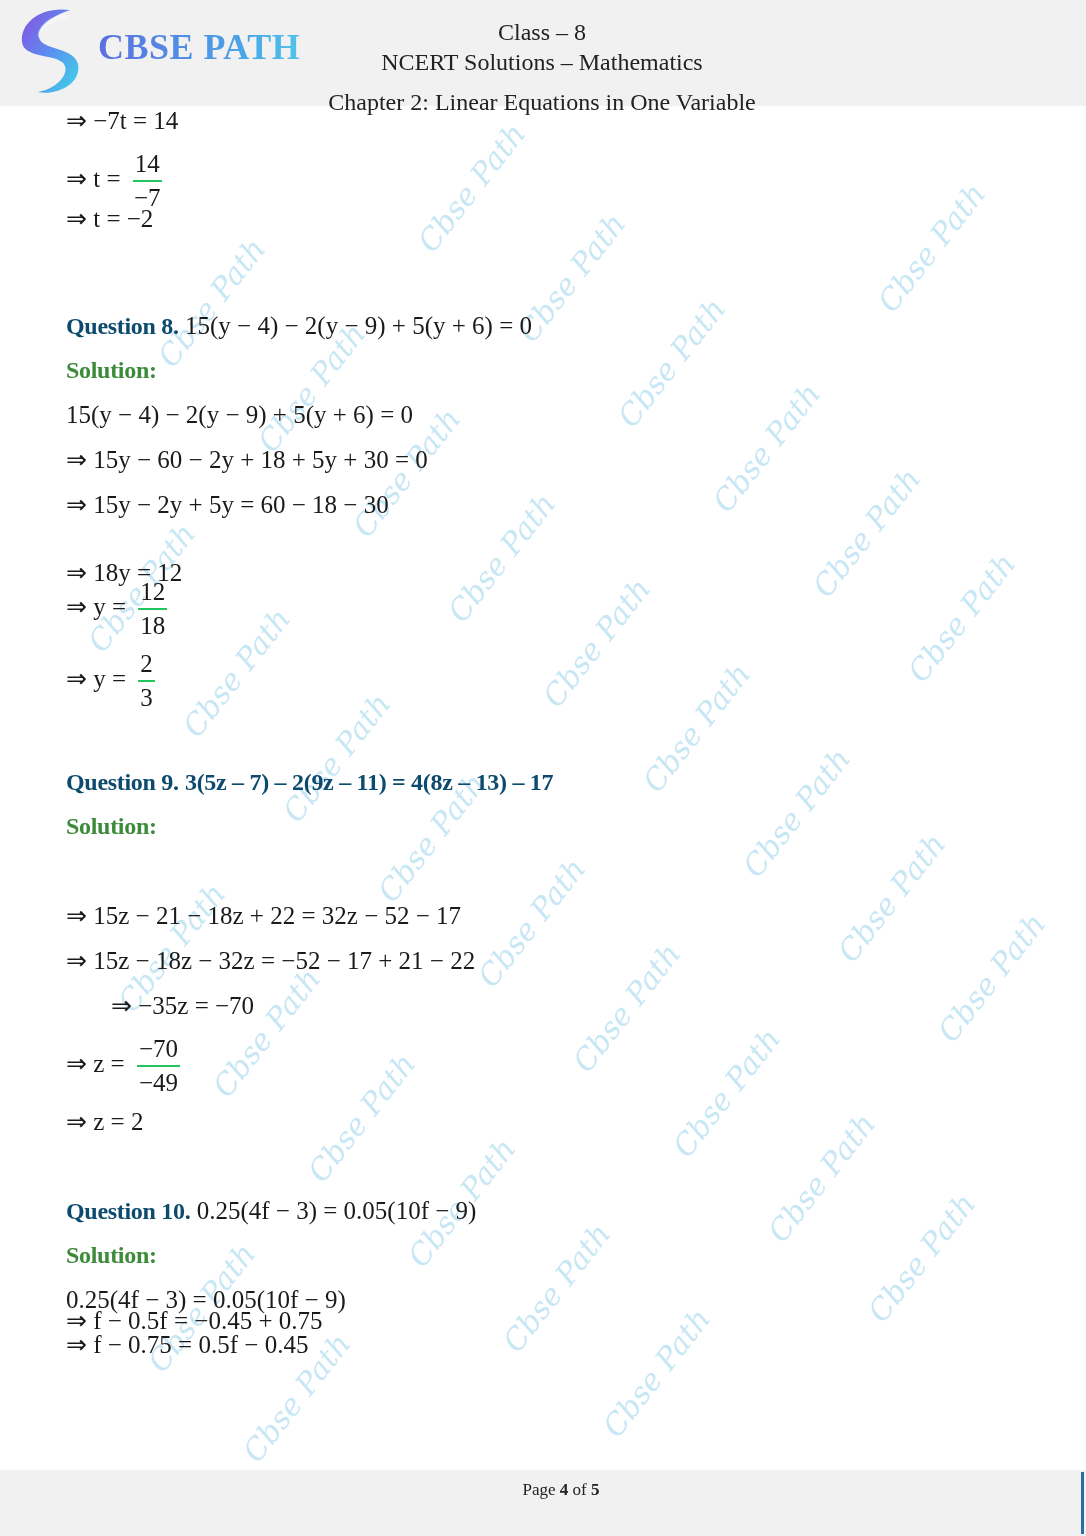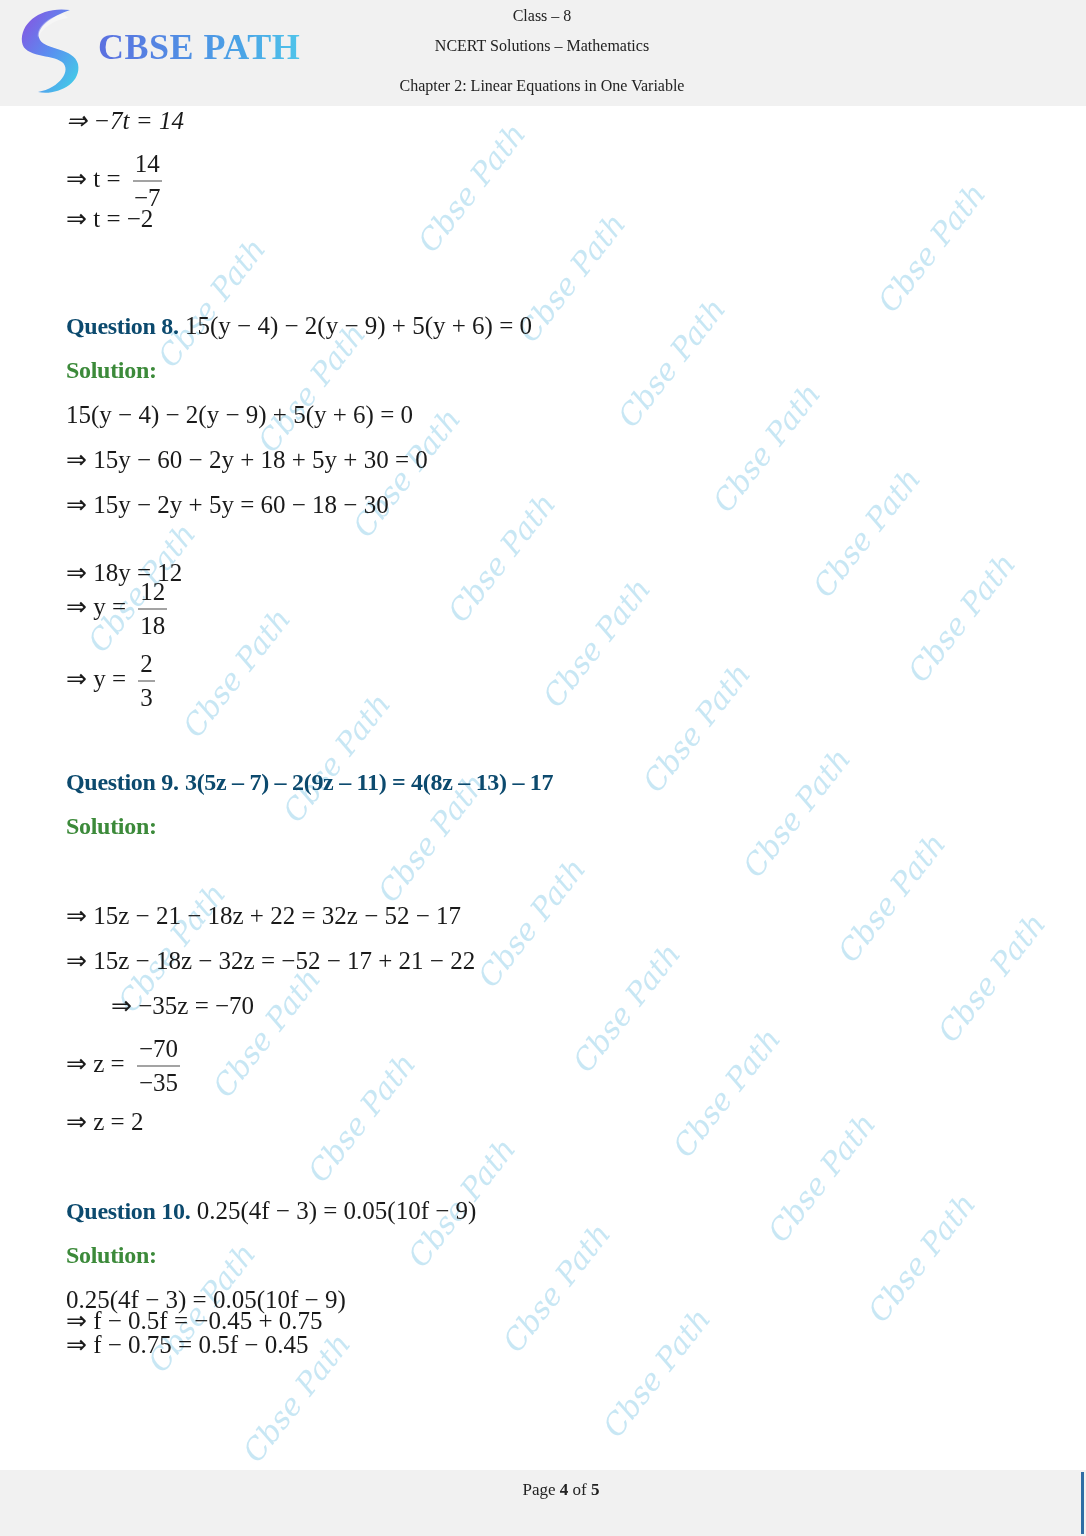--- a/index.html
+++ b/index.html
@@ -12,36 +12,36 @@
     background: #f1f1f1;
   }
   .logo { position: absolute; left: 12px; top: 4px; width: 76px; height: 94px; }
   .brand {
     position: absolute; left: 98px; top: 26px; font-family: "Liberation Serif", serif;
     font-weight: bold; font-size: 36px; letter-spacing: 0.5px;
     background: linear-gradient(90deg, #5b6fe0 0%, #4aa3e6 70%, #4fc4ea 100%);
     -webkit-background-clip: text; background-clip: text; color: transparent;
   }
   .head-lines {
-    position: absolute; left: 290px; top: 0; width: 504px; text-align: center;
-    font-family: "Liberation Serif", serif; font-size: 16px; line-height: 32px; color: #222;
+    position: absolute; left: 290px; top: 16px; width: 504px; text-align: center;
+    font-family: "Liberation Serif", serif; font-size: 24px; line-height: 32px; color: #222;
   }
   .head-lines div { white-space: nowrap; }
   .content { position: absolute; left: 0; top: 0; width: 1086px; height: 1536px; }
   .line {
     position: absolute; left: 66px; font-family: "Liberation Serif", serif;
     font-size: 25px; white-space: nowrap; color: #1a1a1a;
   }
   .q-label { font-family: "Liberation Serif", serif; font-weight: bold; color: #0c4a6e; font-size: 24px; letter-spacing: -0.3px; }
   .sol { color: #3c8a3a; font-weight: bold; font-size: 24px; letter-spacing: -0.3px; }
   .frac {
     display: inline-flex; flex-direction: column; align-items: center;
     vertical-align: middle; margin-left: 6px;
   }
-  .frac .num { border-bottom: 2px solid #a3a3a3; padding: 0 2px; line-height: 32px; }
+  .frac .num { border-bottom: 2px solid #22c55e; padding: 0 2px; line-height: 32px; }
   .frac .den { line-height: 32px; }
   .footer {
     position: absolute; left: 0; top: 1470px; width: 1086px; height: 66px; background: #f1f1f1;
   }
   .footer-text {
     position: absolute; left: 0; width: 1086px; top: 10px; text-align: center;
     font-family: "Liberation Serif", serif; font-size: 17px; color: #222; padding-left: 18px;
   }
   .footer-text b { font-weight: bold; }
   .edge { position: absolute; left: 1081px; top: 1472px; width: 3px; height: 62px; background: #2f6ea5; }
@@ -103,21 +103,21 @@
   <div class="wm" style="left:650px;top:1075px;">Cbse Path</div>
   <div class="wm" style="left:285px;top:1100px;">Cbse Path</div>
   <div class="wm" style="left:745px;top:1160px;">Cbse Path</div>
   <div class="wm" style="left:385px;top:1185px;">Cbse Path</div>
   <div class="wm" style="left:845px;top:1240px;">Cbse Path</div>
   <div class="wm" style="left:480px;top:1270px;">Cbse Path</div>
   <div class="wm" style="left:125px;top:1290px;">Cbse Path</div>
   <div class="wm" style="left:580px;top:1355px;">Cbse Path</div>
   <div class="wm" style="left:220px;top:1380px;">Cbse Path</div>
 
-  <div class="line" style="top:106px;font-style:italic;">⇒ −7t = 14</div>
+  <div class="line" style="top:106px;">⇒ −7t = 14</div>
   <div class="line" style="top:148px;">
     <span>⇒ t =</span>
     <span class="frac">
       <span class="num">14</span>
       <span class="den">−7</span>
     </span>
   </div>
   <div class="line" style="top:204px;">⇒ t = −2</div>
 
   <div class="line" style="top:312px;">
@@ -149,21 +149,21 @@
     <span class="q-label">3(5z – 7) – 2(9z – 11) = 4(8z – 13) – 17</span>
   </div>
   <div class="line sol" style="top:813px;">Solution:</div>
   <div class="line" style="top:901px;">⇒ 15z − 21 − 18z + 22 = 32z − 52 − 17</div>
   <div class="line" style="top:946px;">⇒ 15z − 18z − 32z = −52 − 17 + 21 − 22</div>
   <div class="line" style="top:991px;margin-left:45px;">⇒ −35z = −70</div>
   <div class="line" style="top:1033px;">
     <span>⇒ z =</span>
     <span class="frac">
       <span class="num">−70</span>
-      <span class="den">−35</span>
+      <span class="den">−49</span>
     </span>
   </div>
   <div class="line" style="top:1107px;">⇒ z = 2</div>
 
   <div class="line" style="top:1197px;">
     <span class="q-label">Question 10.</span>
     <span>0.25(4f − 3) = 0.05(10f − 9)</span>
   </div>
   <div class="line sol" style="top:1242px;">Solution:</div>
   <div class="line" style="top:1286px;">0.25(4f − 3) = 0.05(10f − 9)</div>

